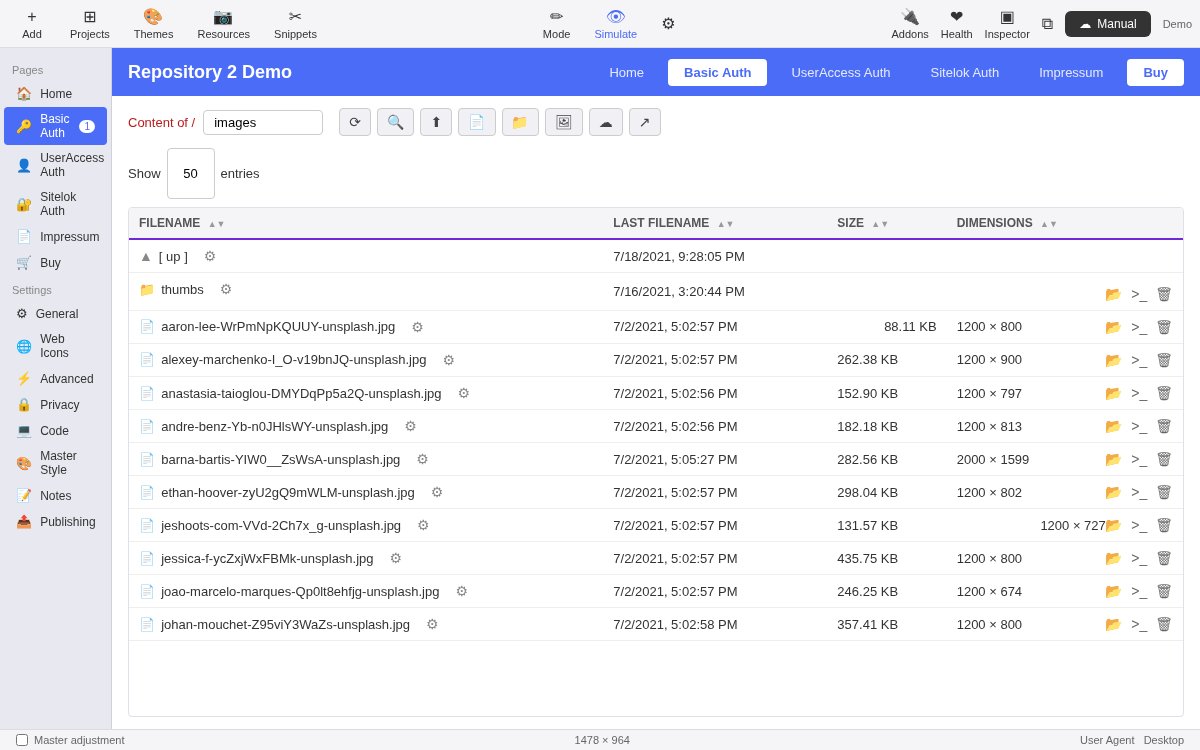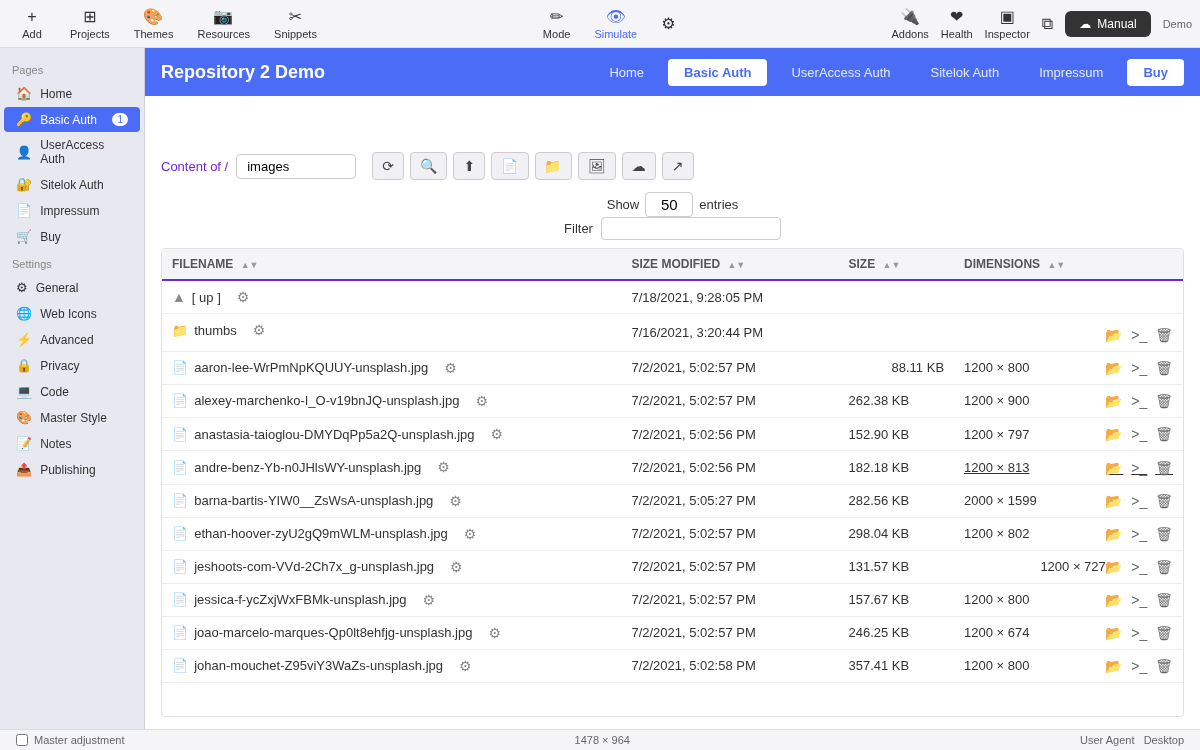--- a/index.html
+++ b/index.html
@@ -17,49 +17,49 @@
     .toolbar-right { display: flex; gap: 12px; align-items: center; }
     .toolbar-right .t-item { display: flex; flex-direction: column; align-items: center; font-size: 11px; color: #333; cursor: pointer; gap: 2px; }
     .toolbar-right .t-item .t-icon { font-size: 16px; }
     .publish-btn { background: #333; color: #fff; border: none; border-radius: 6px; padding: 6px 14px; font-size: 12px; cursor: pointer; display: flex; align-items: center; gap: 6px; }
     .demo-label { font-size: 11px; color: #666; }
 
     
     .main-layout { display: flex; flex: 1; overflow: hidden; }
 
     
-    .sidebar { width: 145px; background: #e8e8f0; border-right: 1px solid #d0d0da; overflow-y: auto; padding: 8px 0; flex-shrink: 0; }
+    .sidebar { width: 112px; background: #e8e8f0; border-right: 1px solid #d0d0da; overflow-y: auto; padding: 8px 0; flex-shrink: 0; }
     .sidebar-section-label { font-size: 11px; color: #888; padding: 8px 12px 4px; text-transform: none; }
     .sidebar-item { display: flex; align-items: center; gap: 8px; padding: 5px 12px; cursor: pointer; border-radius: 4px; margin: 1px 4px; font-size: 12px; color: #333; }
     .sidebar-item.active { background: #4a6cf7; color: #fff; }
     .sidebar-item .s-icon { font-size: 13px; flex-shrink: 0; }
     .sidebar-badge { background: #4a6cf7; color: #fff; border-radius: 10px; font-size: 10px; padding: 1px 5px; margin-left: auto; }
     .sidebar-item.active .sidebar-badge { background: #fff; color: #4a6cf7; }
 
     
-    .content-area { flex: 1; background: #fff; overflow: hidden; display: flex; flex-direction: column; gap: 44px; }
+    .content-area { flex: 1; background: #fff; overflow: hidden; display: flex; flex-direction: column; }
 
     
     .page-navbar { background: #4a6cf7; display: flex; align-items: center; padding: 0 16px; height: 48px; gap: 8px; }
     .page-title { color: #fff; font-size: 18px; font-weight: 600; flex: 1; }
     .nav-btn { padding: 6px 16px; border-radius: 4px; font-size: 13px; cursor: pointer; border: none; background: transparent; color: rgba(255,255,255,0.85); }
     .nav-btn.active { background: #fff; color: #4a6cf7; font-weight: 600; }
     .nav-btn.buy { background: #fff; color: #4a6cf7; font-weight: 600; }
 
     
     .file-manager { flex: 1; overflow: hidden; display: flex; flex-direction: column; padding: 12px 16px; }
     .fm-top-bar { display: flex; align-items: center; gap: 8px; margin-bottom: 12px; }
-    .fm-path-label { font-size: 13px; color: #6d28d9; }
+    .fm-path-label { font-size: 13px; color: #b91c1c; }
     .fm-path-input { border: 1px solid #ccc; border-radius: 4px; padding: 4px 10px; font-size: 13px; width: 120px; }
     .fm-toolbar { display: flex; gap: 6px; margin-left: 8px; }
     .fm-btn { background: #f0f0f5; border: 1px solid #ccc; border-radius: 4px; padding: 5px 9px; cursor: pointer; font-size: 14px; color: #444; }
 
-    .fm-controls { display: flex; align-items: center; justify-content: space-between; margin-bottom: 8px; flex-direction: column; }
+    .fm-controls { display: flex; align-items: center; justify-content: space-between; margin-bottom: 8px; }
     .fm-show { display: flex; align-items: center; gap: 6px; font-size: 13px; color: #333; }
-    .fm-show input { width: 48px; border: 1px solid #ccc; border-radius: 4px; padding: 3px 6px; font-size: 15px; text-align: center; }
+    .fm-show input { width: 48px; border: 1px solid #ccc; border-radius: 4px; padding: 17px 6px; font-size: 13px; text-align: center; }
     .fm-filter { display: flex; align-items: center; gap: 8px; font-size: 13px; color: #333; }
     .fm-filter input { border: 1px solid #ccc; border-radius: 4px; padding: 3px 8px; font-size: 13px; width: 180px; }
 
     
     .fm-table-wrap { flex: 1; overflow-y: auto; border: 1px solid #e0e0e8; border-radius: 4px; }
     table { width: 100%; border-collapse: collapse; }
     thead th { background: #f5f5f8; border-bottom: 2px solid #6d28d9; padding: 8px 10px; text-align: left; font-size: 12px; color: #555; font-weight: 600; white-space: nowrap; position: sticky; top: 0; }
     thead th .sort-arrows { display: inline-flex; flex-direction: column; margin-left: 4px; font-size: 9px; color: #999; line-height: 1; }
     tbody tr { border-bottom: 1px solid #eee; }
     tbody td { padding: 8px 10px; font-size: 13px; color: #333; vertical-align: middle; }
@@ -235,36 +235,32 @@
           <button class="fm-btn" title="Share">↗</button>
         </div>
       </div>
 
       <div class="fm-controls">
         <div class="fm-show">
           <span>Show</span>
           <input type="text" value="50" style="">
           <span>entries</span>
         </div>
-        <div class="fm-filter">
-          <span>Filter</span>
-          <input type="text" style="">
-        </div>
       </div>
 
       <div class="fm-table-wrap">
         <table>
           <thead>
             <tr>
               <th style="width:45%">
                 <span>FILENAME</span>
                 <span class="sort-arrows">▲▼</span>
               </th>
               <th>
-                <span>SIZE MODIFIED</span>
+                <span>LAST FILENAME</span>
                 <span class="sort-arrows">▲▼</span>
               </th>
               <th>
                 <span>SIZE</span>
                 <span class="sort-arrows">▲▼</span>
               </th>
               <th>
                 <span>DIMENSIONS</span>
                 <span class="sort-arrows">▲▼</span>
               </th>
@@ -352,21 +348,21 @@
                 </td>
               </tr>
               <tr>
                 <td style="display: flex; align-items: center;">
                   <span class="file-icon">📄</span>
       <span>andre-benz-Yb-n0JHlsWY-unsplash.jpg</span>
       <span class="gear-icon" style="margin-left:16px;">⚙</span>
                 </td>
                 <td style="display: table-cell;">7/2/2021, 5:02:56 PM</td>
                 <td style="display: table-cell;">182.18 KB</td>
-                <td style="display: flex; justify-content: space-between; text-decoration: underline;">
+                <td style="display: flex; align-items: center; justify-content: space-between;">
                   <span>1200 × 813</span>
                   <div class="row-actions">
       <span title="Open">📂</span>
       <span title="Terminal">&gt;_</span>
       <span title="Delete">🗑</span>
     </div>
                 </td>
               </tr>
               <tr>
                 <td style="display: flex; align-items: center;">
@@ -419,21 +415,21 @@
     </div>
                 </td>
               </tr>
               <tr>
                 <td style="display: flex; align-items: center;">
                   <span class="file-icon">📄</span>
       <span>jessica-f-ycZxjWxFBMk-unsplash.jpg</span>
       <span class="gear-icon" style="margin-left:16px;">⚙</span>
                 </td>
                 <td style="display: table-cell;">7/2/2021, 5:02:57 PM</td>
-                <td style="display: table-cell;">157.67 KB</td>
+                <td style="display: table-cell;">435.75 KB</td>
                 <td style="display: flex; align-items: center; justify-content: space-between;">
                   <span>1200 × 800</span>
                   <div class="row-actions">
       <span title="Open">📂</span>
       <span title="Terminal">&gt;_</span>
       <span title="Delete">🗑</span>
     </div>
                 </td>
               </tr>
               <tr>

